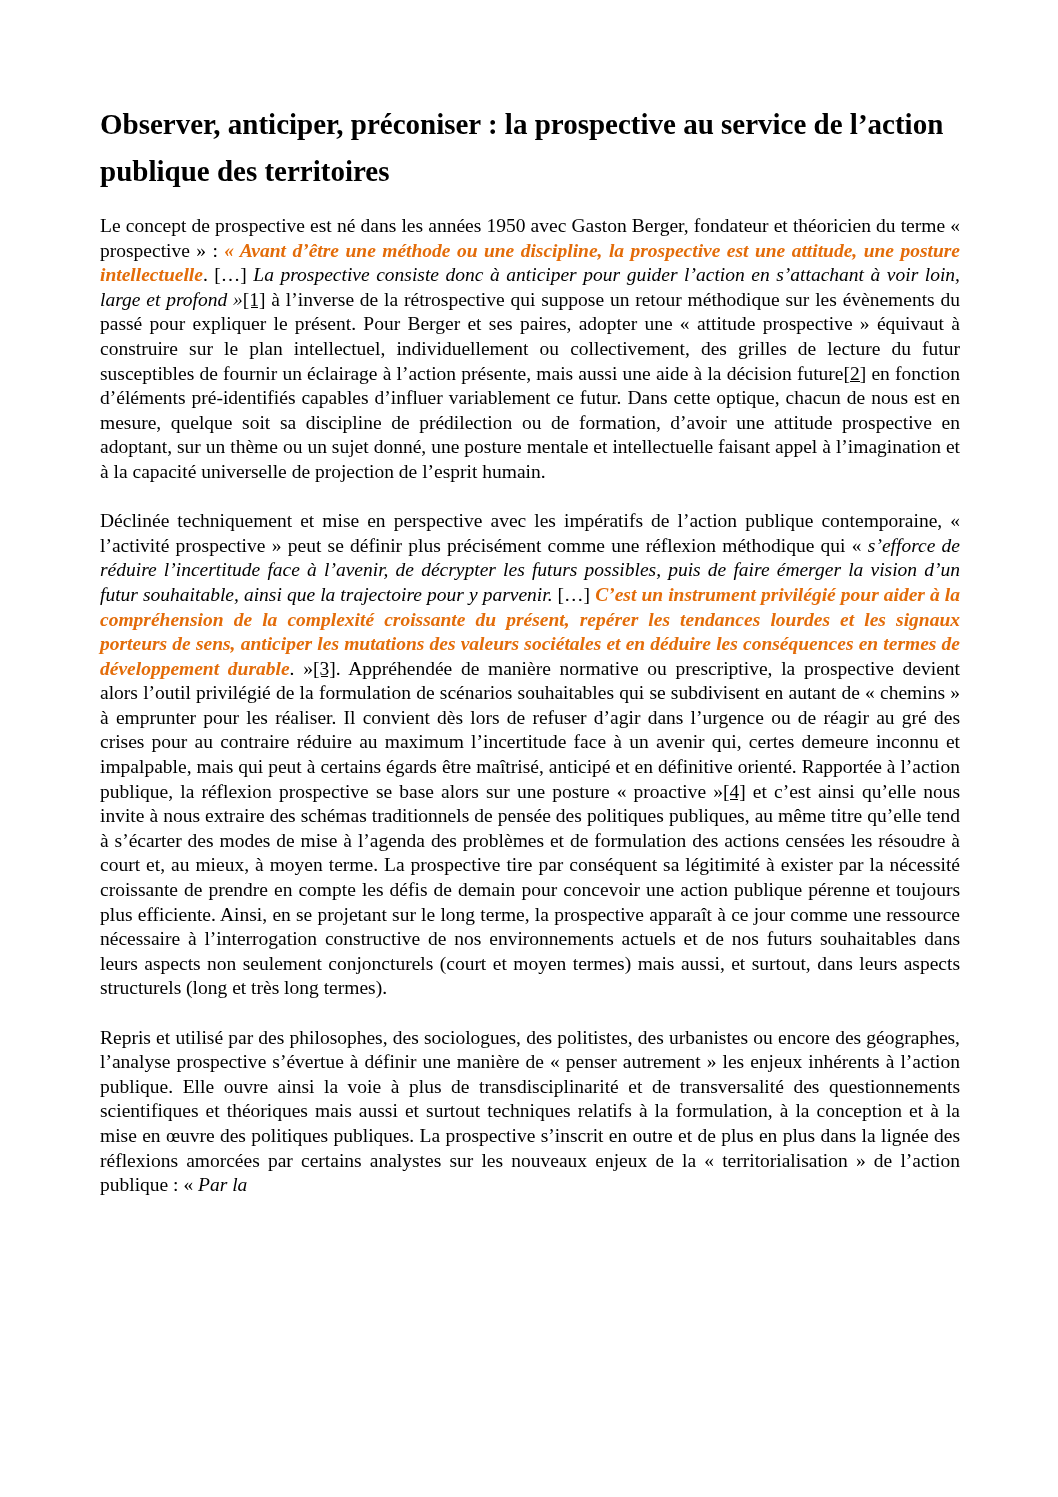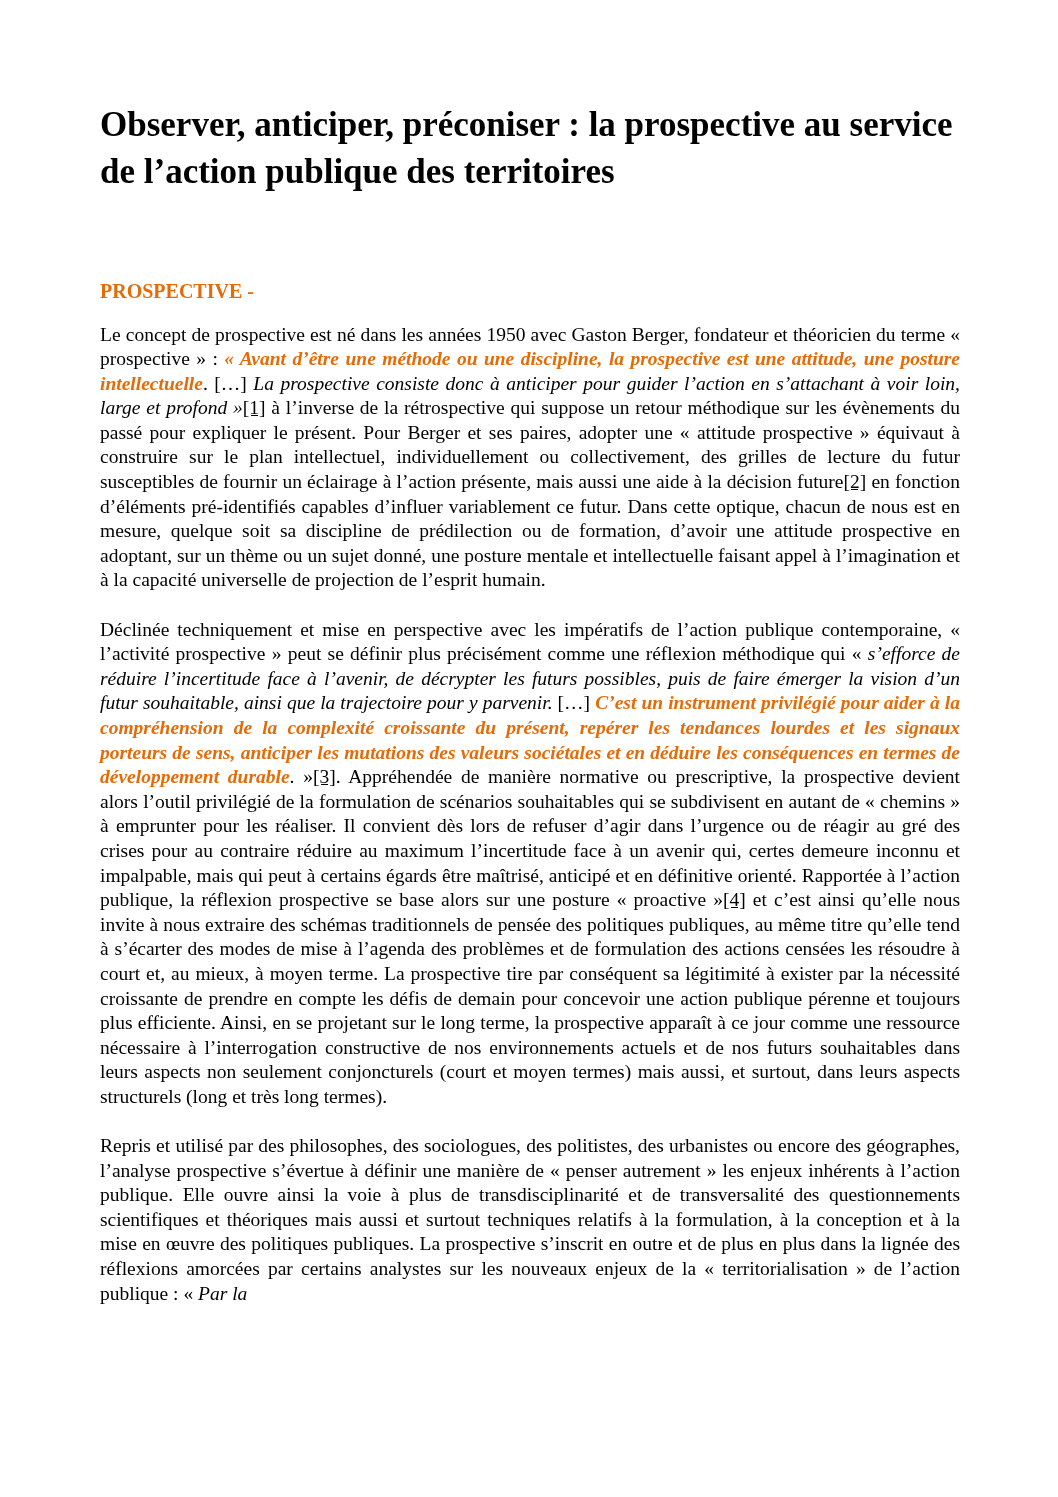--- a/index.html
+++ b/index.html
@@ -17,21 +17,21 @@
     box-sizing: border-box;
   }
   .content {
     width: 860px;
     padding: 101px 98px 40px 100px;
     box-sizing: content-box;
     width: 860px;
   }
   h1.doc-title {
     margin: 0;
-    font-size: 35px;
+    font-size: 29px;
     line-height: 47px;
     font-weight: bold;
     color: #000000;
     letter-spacing: 0px;
   }
   .section-label {
     margin: 84px 0 0 0;
     font-size: 20px;
     line-height: 24.5px;
     font-weight: bold;
@@ -60,21 +60,20 @@
     cursor: pointer;
   }
 </style>
 </head>
 <body>
 
 <div class="page">
   <div class="content">
     <h1 class="doc-title">Observer, anticiper, préconiser : la prospective au service de l’action publique des territoires</h1>
 
-    <div class="section-label">PROSPECTIVE -</div>
 
     <div class="body-text">
         <p class="para"><span class="seg-normal">Le concept de prospective est né dans les années 1950 avec Gaston Berger, fondateur et théoricien du terme « prospective » : </span><span class="seg-accent">« Avant d’être une méthode ou une discipline, la prospective est une attitude, une posture intellectuelle</span><span class="seg-normal">. […] </span><span class="seg-italic">La prospective consiste donc à anticiper pour guider l’action en s’attachant à voir loin, large et profond »</span><a href="#" class="seg-link">[1]</a><span class="seg-normal"> à l’inverse de la rétrospective qui suppose un retour méthodique sur les évènements du passé pour expliquer le présent. Pour Berger et ses paires, adopter une « attitude prospective » équivaut à construire sur le plan intellectuel, individuellement ou collectivement, des grilles de lecture du futur susceptibles de fournir un éclairage à l’action présente, mais aussi une aide à la décision future</span><a href="#" class="seg-link">[2]</a><span class="seg-normal"> en fonction d’éléments pré-identifiés capables d’influer variablement ce futur. Dans cette optique, chacun de nous est en mesure, quelque soit sa discipline de prédilection ou de formation, d’avoir une attitude prospective en adoptant, sur un thème ou un sujet donné, une posture mentale et intellectuelle faisant appel à l’imagination et à la capacité universelle de projection de l’esprit humain.</span></p>
         <p class="para"><span class="seg-normal">Déclinée techniquement et mise en perspective avec les impératifs de l’action publique contemporaine, « l’activité prospective » peut se définir plus précisément comme une réflexion méthodique qui « </span><span class="seg-italic">s’efforce de réduire l’incertitude face à l’avenir, de décrypter les futurs possibles, puis de faire émerger la vision d’un futur souhaitable, ainsi que la trajectoire pour y parvenir.</span><span class="seg-normal"> […] </span><span class="seg-accent">C’est un instrument privilégié pour aider à la compréhension de la complexité croissante du présent, repérer les tendances lourdes et les signaux porteurs de sens, anticiper les mutations des valeurs sociétales et en déduire les conséquences en termes de développement durable</span><span class="seg-normal">. »</span><a href="#" class="seg-link">[3]</a><span class="seg-normal">. Appréhendée de manière normative ou prescriptive, la prospective devient alors l’outil privilégié de la formulation de scénarios souhaitables qui se subdivisent en autant de « chemins » à emprunter pour les réaliser. Il convient dès lors de refuser d’agir dans l’urgence ou de réagir au gré des crises pour au contraire réduire au maximum l’incertitude face à un avenir qui, certes demeure inconnu et impalpable, mais qui peut à certains égards être maîtrisé, anticipé et en définitive orienté. Rapportée à l’action publique, la réflexion prospective se base alors sur une posture « proactive »</span><a href="#" class="seg-link">[4]</a><span class="seg-normal"> et c’est ainsi qu’elle nous invite à nous extraire des schémas traditionnels de pensée des politiques publiques, au même titre qu’elle tend à s’écarter des modes de mise à l’agenda des problèmes et de formulation des actions censées les résoudre à court et, au mieux, à moyen terme. La prospective tire par conséquent sa légitimité à exister par la nécessité croissante de prendre en compte les défis de demain pour concevoir une action publique pérenne et toujours plus efficiente. Ainsi, en se projetant sur le long terme, la prospective apparaît à ce jour comme une ressource nécessaire à l’interrogation constructive de nos environnements actuels et de nos futurs souhaitables dans leurs aspects non seulement conjoncturels (court et moyen termes) mais aussi, et surtout, dans leurs aspects structurels (long et très long termes).</span></p>
         <p class="para"><span class="seg-normal">Repris et utilisé par des philosophes, des sociologues, des politistes, des urbanistes ou encore des géographes, l’analyse prospective s’évertue à définir une manière de « penser autrement » les enjeux inhérents à l’action publique. Elle ouvre ainsi la voie à plus de transdisciplinarité et de transversalité des questionnements scientifiques et théoriques mais aussi et surtout techniques relatifs à la formulation, à la conception et à la mise en œuvre des politiques publiques. La prospective s’inscrit en outre et de plus en plus dans la lignée des réflexions amorcées par certains analystes sur les nouveaux enjeux de la « territorialisation » de l’action publique : « </span><span class="seg-italic">Par la</span></p>
       </div>
   </div>
 </div>
 
 </body></html>

